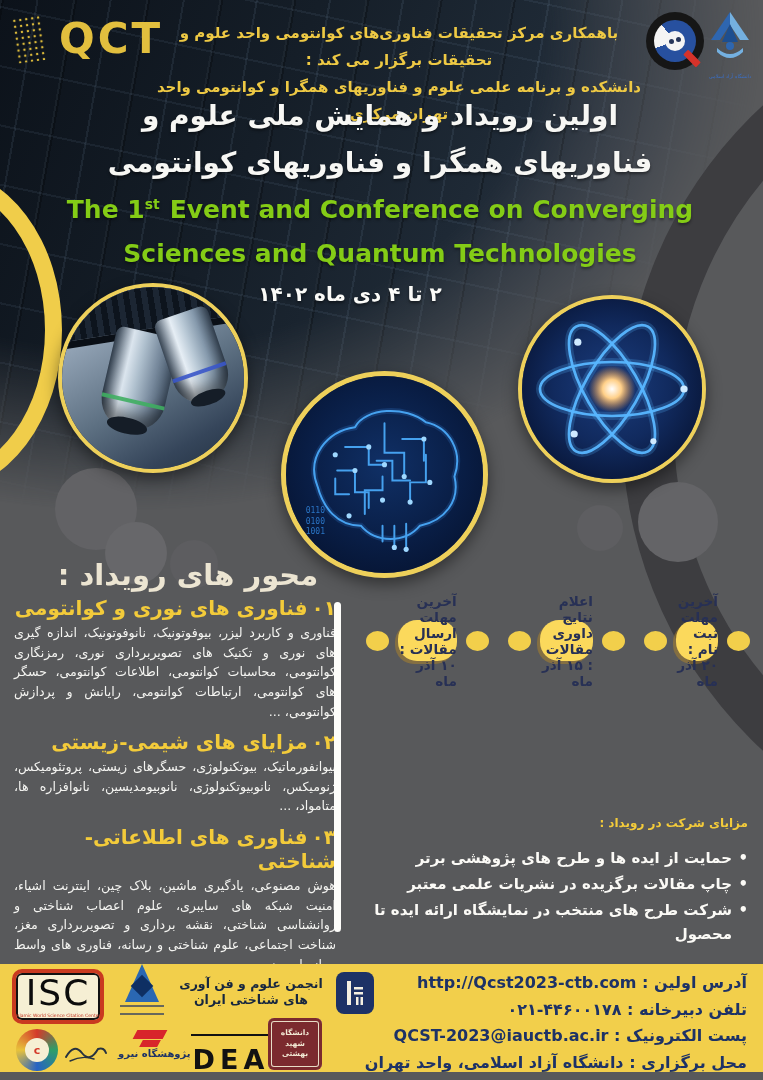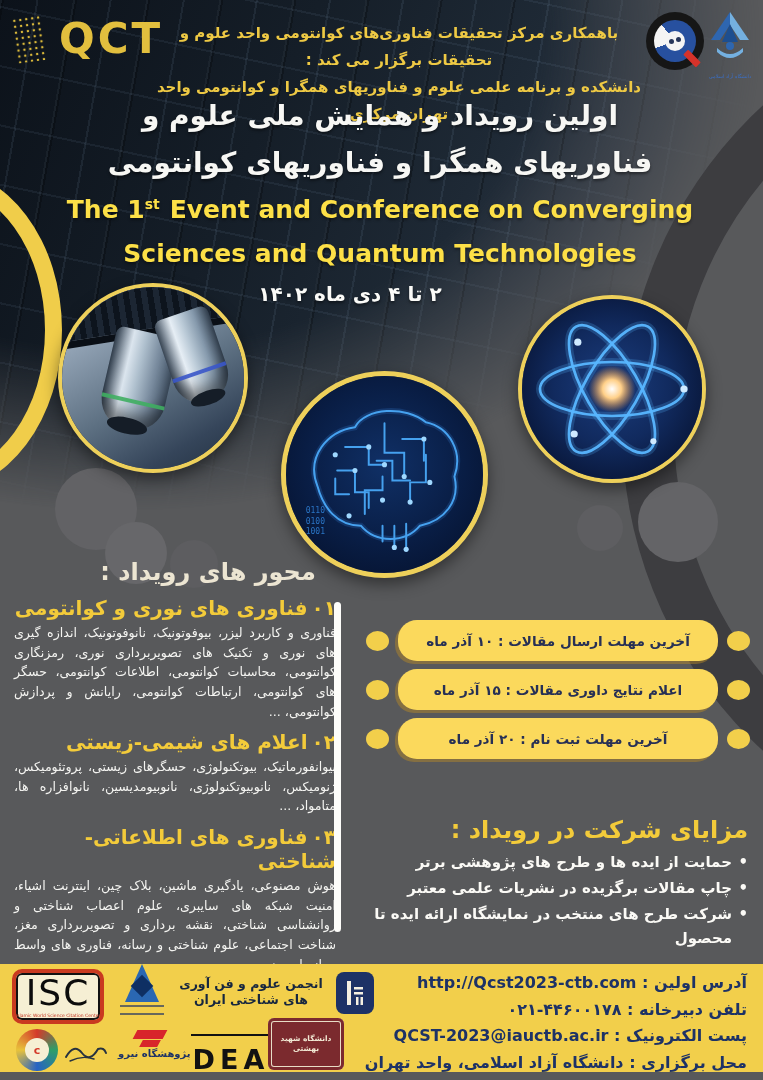--- a/index.html
+++ b/index.html
@@ -45,21 +45,21 @@
   .q-dot{position:absolute;width:5px;height:5px;border-radius:50%;background:#26365a}
   .q-arrow{position:absolute;right:-5px;bottom:0;width:18px;height:7px;background:#d6322a;
            transform:rotate(45deg);border-radius:1px}
   .azad{position:absolute;left:702px;top:8px;width:56px;height:80px;text-align:center}
   .azad-caption{font-size:5px;color:#3b6fc4;margin-top:1px;white-space:nowrap}
 
   
   .fa-title{position:absolute;left:40px;top:92px;width:680px;direction:rtl;text-align:center;
             color:#f7f7f4;font-weight:bold;font-size:28px;line-height:1.68;
             text-shadow:0 2px 3px rgba(0,0,0,.45)}
-  .en-title{position:absolute;left:30px;top:188px;width:700px;text-align:center;color:#fde047;
+  .en-title{position:absolute;left:30px;top:188px;width:700px;text-align:center;color:#84cc16;
             font-weight:bold;font-size:25px;line-height:1.75;text-shadow:0 2px 3px rgba(0,0,0,.4)}
   .en-title sup{font-size:14px}
   .en-rest{margin-left:10px}
   .event-date{position:absolute;left:0;top:282px;width:700px;direction:rtl;text-align:center;
               color:#fbfbf8;font-weight:bold;font-size:20px;text-shadow:0 2px 3px rgba(0,0,0,.45)}
 
   
   .pc{position:absolute;border-radius:50%;overflow:hidden;border:4px solid #eed05a;
       box-shadow:0 6px 16px rgba(0,0,0,.45)}
   .pc-mic{left:58px;top:283px;width:190px;height:190px}
@@ -79,40 +79,40 @@
   .lens .stripe.blue{background:#3a56c9;bottom:30%}
   .lens .tip{position:absolute;left:18%;bottom:-6%;width:64%;height:16%;background:#151d27;border-radius:50%}
   .brain-bg{position:absolute;inset:0;background:radial-gradient(circle at 50% 45%,#103066 0%,#091d44 55%,#040e26 100%)}
   .brain-bg svg{position:absolute;inset:0}
   .binary{position:absolute;left:10%;bottom:18%;color:#2f7fd4;font-size:8px;line-height:1.3;
           font-family:"DejaVu Sans Mono",monospace;white-space:pre-line;opacity:.9}
   .atom-bg{position:absolute;inset:0;background:radial-gradient(circle at 50% 48%,#1b3d7e 0%,#112a5e 45%,#081536 80%,#050d24 100%)}
   .atom-bg svg{position:absolute;inset:0}
 
   
-  .topics-heading{position:absolute;left:68px;top:558px;width:280px;direction:rtl;text-align:center;
-                  color:#ece5d2;font-weight:bold;font-size:24px}
+  .topics-heading{position:absolute;left:48px;top:558px;width:280px;direction:rtl;text-align:center;
+                  color:#ece5d2;font-weight:bold;font-size:29px}
   .topics{position:absolute;left:14px;top:596px;width:322px;direction:rtl}
   .topic{margin-bottom:9px}
   .t-title{color:#f3cb3a;font-weight:bold;font-size:20px;margin-bottom:3px}
   .t-num{margin-left:4px}
   .t-body{color:#f4f4f1;font-size:12.6px;line-height:1.56;text-align:justify}
   .divider{position:absolute;left:334px;top:602px;width:7px;height:330px;background:#fdfdfa;border-radius:4px}
 
   
-  .pills{position:absolute;left:366px;top:620px;width:384px;display:flex;flex-direction:column;gap:8px}
+  .pills{position:absolute;left:366px;top:620px;width:384px;display:flex;flex-direction:row;gap:19px}
   .pill-row{display:flex;align-items:center;gap:9px;height:41px}
   .dot{width:23px;height:20px;border-radius:50%;background:#f2cf4b;flex:0 0 auto}
   .pill{flex:1;height:41px;background:#fbd95c;border-radius:19px;display:flex;align-items:center;
         justify-content:center;direction:rtl;color:#273055;font-weight:bold;font-size:13.6px;
         box-shadow:-3px 3px 0 rgba(186,138,36,.45)}
 
   
   .benefits{position:absolute;left:368px;top:816px;width:380px;direction:rtl}
-  .b-heading{color:#f3cb3a;font-weight:bold;font-size:24px;margin-bottom:6px}
+  .b-heading{color:#f3cb3a;font-weight:bold;font-size:12px;margin-bottom:16px}
   .benefits ul{list-style:none}
   .benefits li{position:relative;color:#fbfaf6;font-weight:bold;font-size:15px;line-height:1.6;
                padding-right:16px;margin-bottom:2px}
   .benefits li::before{content:"•";position:absolute;right:0;top:0;color:#fbfaf6}
 
   
   .footer{position:absolute;left:0;top:964px;width:763px;height:108px;background:#f2cf4b}
   .contact{position:absolute;right:16px;top:6px;width:412px;direction:rtl;text-align:right;
            color:#1d3266;font-weight:bold;font-size:16px;line-height:1.6}
   .contact .row{margin-bottom:1px}
@@ -141,21 +141,21 @@
   .seal-core{width:24px;height:24px;border-radius:50%;background:#f6efd4;display:flex;align-items:center;
              justify-content:center;color:#d43a2a;font-size:11px;font-weight:bold}
   .niroo{left:118px;top:66px;width:64px;text-align:center}
   .niroo-mark{width:30px;height:9px;background:#d8252b;margin:0 auto 1px auto;transform:skewX(-28deg)}
   .niroo-mark.small{width:18px;height:7px}
   .niroo-name{font-size:10px;font-weight:bold;color:#1d3266;white-space:nowrap}
   .dea{left:188px;top:70px;width:86px;text-align:center;color:#121212}
   .dea-word{font-size:27px;font-weight:bold;letter-spacing:5px;line-height:1;
             border-top:2px solid #121212;border-bottom:2px solid #121212;display:inline-block;padding:10px 2px}
   .dea-sub{font-size:6px;letter-spacing:1px;margin-top:1px}
-  .sbu{left:268px;top:54px;width:76px;height:52px;background:#7b2a2e;border-radius:6px;
+  .sbu{left:268px;top:54px;width:54px;height:52px;background:#7b2a2e;border-radius:6px;
        box-shadow:inset 0 0 0 3px #7b2a2e, inset 0 0 0 4px #e8ddc6;
        display:flex;align-items:center;justify-content:center;text-align:center}
   .sbu-name{color:#f2e9d4;font-size:7.5px;font-weight:bold;direction:rtl;line-height:1.4;padding:3px}
 </style>
 </head>
 <body>
 
 <div id="poster">
 
   <div class="building"></div>
@@ -293,21 +293,21 @@
     </div>
   </div>
 
   <div class="topics-heading">محور های رویداد :</div>
   <div class="topics">
     <div class="topic">
       <div class="t-title"><span class="t-num">۰۱</span><span>فناوری های نوری و کوانتومی</span></div>
       <p class="t-body">فناوری و کاربرد لیزر، بیوفوتونیک، نانوفوتونیک، اندازه گیری های نوری و تکنیک های تصویربرداری نوری، رمزنگاری کوانتومی، محاسبات کوانتومی، اطلاعات کوانتومی، حسگر های کوانتومی، ارتباطات کوانتومی، رایانش و پردازش کوانتومی، ...</p>
     </div>
     <div class="topic">
-      <div class="t-title"><span class="t-num">۰۲</span><span>اعلام های شیمی-زیستی</span></div>
+      <div class="t-title"><span class="t-num">۰۲</span><span>مزایای های شیمی-زیستی</span></div>
       <p class="t-body">بیوانفورماتیک، بیوتکنولوژی، حسگرهای زیستی، پروتئومیکس، ژنومیکس، نانوبیوتکنولوژی، نانوبیومدیسین، نانوافزاره ها، متامواد، ...</p>
     </div>
     <div class="topic">
       <div class="t-title"><span class="t-num">۰۳</span><span>فناوری های اطلاعاتی-شناختی</span></div>
       <p class="t-body">هوش مصنوعی، یادگیری ماشین، بلاک چین، اینترنت اشیاء، امنیت شبکه های سایبری، علوم اعصاب شناختی و روانشناسی شناختی، نقشه برداری و تصویربرداری مغز، شناخت اجتماعی، علوم شناختی و رسانه، فناوری های واسط و بازیهای جدی،...</p>
     </div>
     <div class="topic">
       <div class="t-title"><span class="t-num">۰۴</span><span>باهمکاری</span></div>
       <p class="t-body">شیمی سنجی</p>
     </div>

